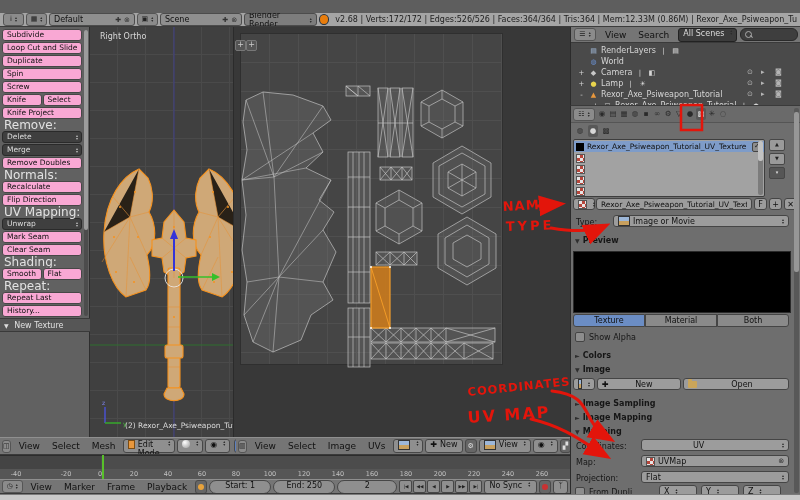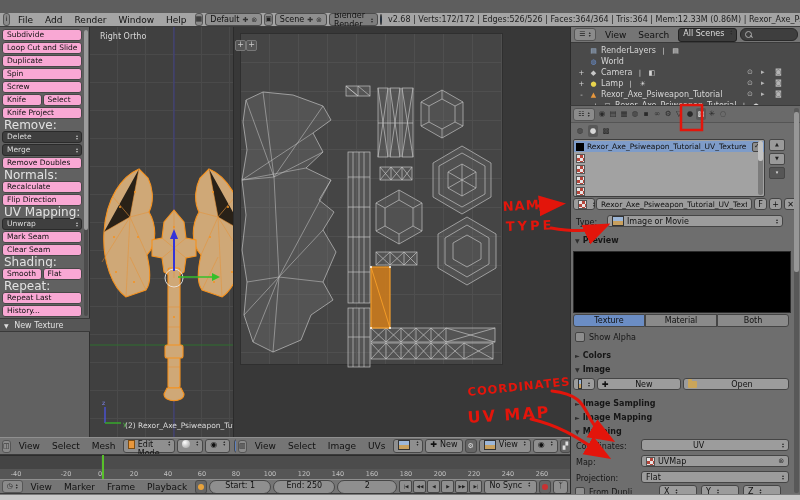--- a/index.html
+++ b/index.html
@@ -122,27 +122,20 @@
   .annot text{font-family:"DejaVu Sans",sans-serif;font-weight:bold;}
 </style>
 </head>
 <body>
 
 <div id="root">
 
 
   <div class="abs infobar">
     <span class="edicon updown">i</span>
-    <span id="info-menus" style="display:flex;">
-        <span class="menu">File</span>
-        <span class="menu">Add</span>
-        <span class="menu">Render</span>
-        <span class="menu">Window</span>
-        <span class="menu">Help</span>
-      </span>
     <span class="edicon updown">▦</span>
     <span class="field" style="width:80px;">
       <span style="flex:1;">Default</span>
       <span class="mini">✚</span>
       <span class="mini">⊗</span>
     </span>
     <span class="edicon updown">▣</span>
     <span class="field" style="width:76px;">
       <span style="flex:1;">Scene</span>
       <span class="mini">✚</span>
@@ -553,21 +546,21 @@
         <span>F</span>
       </div>
     <div class="p pfield" style="left:198px;top:92px;width:13px;justify-content:center;">
         <span>+</span>
       </div>
     <div class="p pfield" style="left:213px;top:92px;width:13px;justify-content:center;">
         <span>✕</span>
       </div>
 
     <span class="p plabel" style="left:5px;top:112px;">Type:</span>
-    <div class="p pfield updown" style="left:36px;top:109px;width:176px;">
+    <div class="p pfield updown" style="left:42px;top:109px;width:176px;">
       <span class="imgicon"></span>
       <span style="flex:1;">Image or Movie</span>
     </div>
 
     <div class="p" style="left:4px;top:129px;">
       <span class="tri">▼</span><span class="phdr">Preview</span>
     </div>
     <div class="p" style="left:2px;top:145px;width:216px;height:60px;background:#000;border:1px solid #2a2a2a;"></div>
     <div class="p" style="left:2px;top:208px;width:216px;display:flex;">
       <span class="tabseg" style="flex:1;background:#6b8dc4;border-radius:3px 0 0 3px;">Texture</span>

